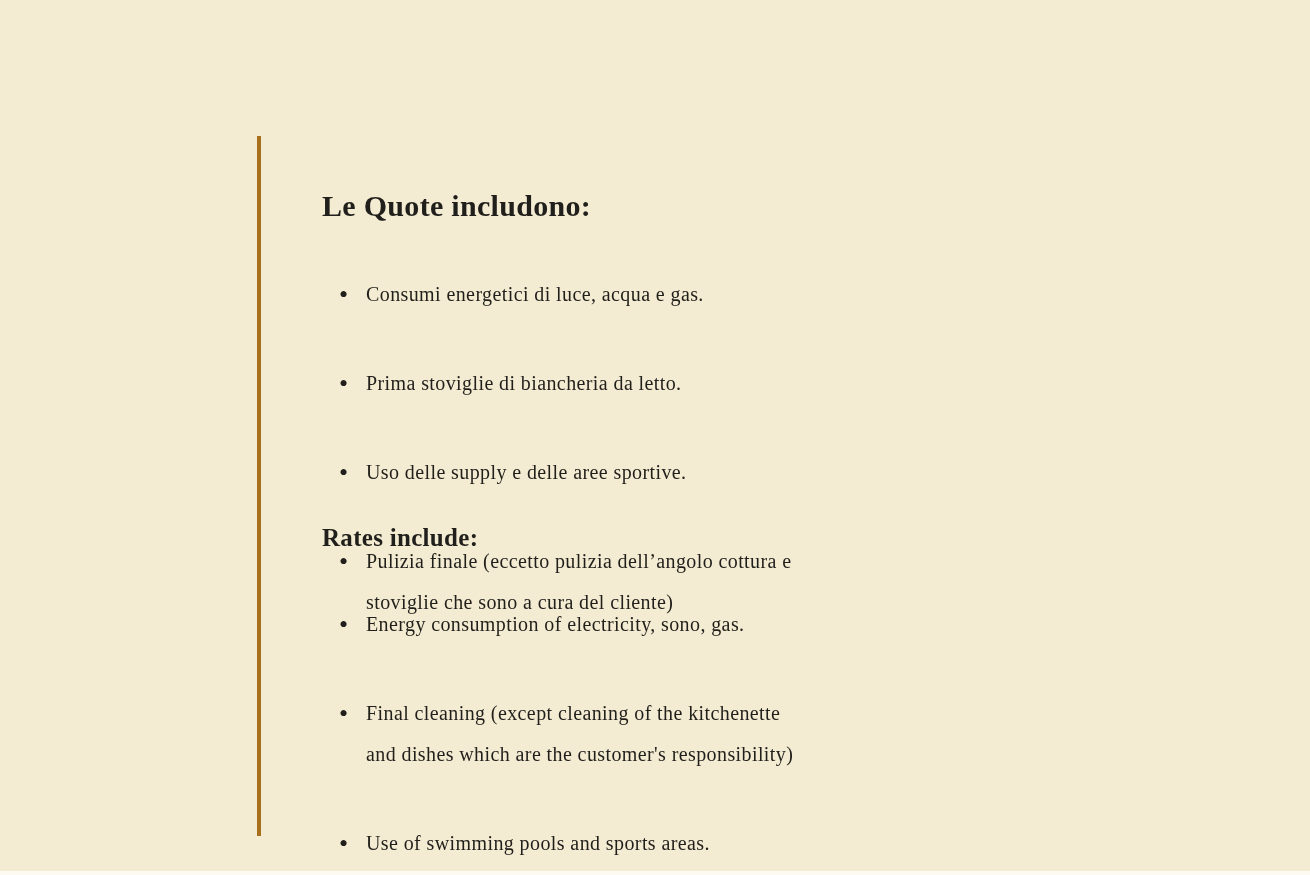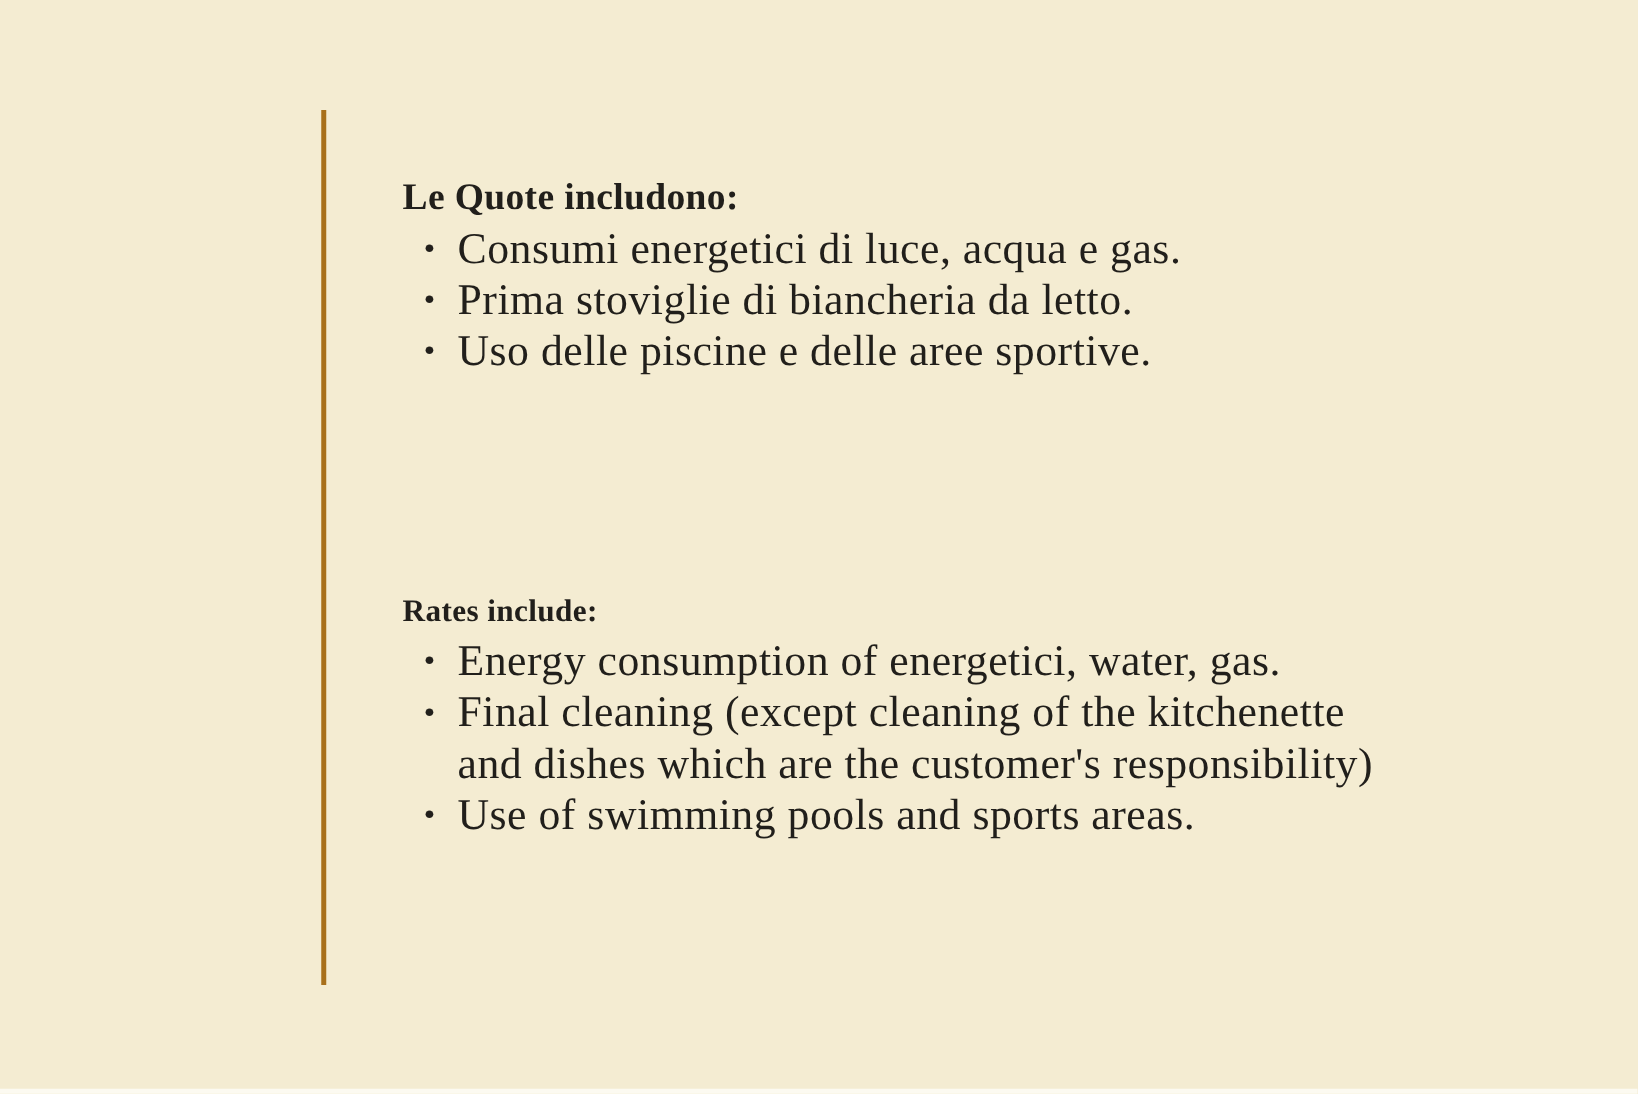--- a/index.html
+++ b/index.html
@@ -1,21 +1,21 @@
 <!DOCTYPE html>
 <html style="--background: #f4ecd2; --text: #211f1b; --accent: #a8701b; --edge: #fcfaf1;"><head>
 <meta charset="utf-8">
 <style>
   :root {
     --background: #f4ecd2;
     --text: #211f1b;
     --accent: #a8701b;
     --edge: #fcfaf1;
   }
-  * { box-sizing: border-box; }
+  * { box-sizing: border-box; margin-top: 48px; }
   html, body { margin: 0; padding: 0; }
   body {
     width: 1310px;
     height: 875px;
     position: relative;
     overflow: hidden;
     background: var(--background);
     color: var(--text);
     font-family: "Liberation Serif", "DejaVu Serif", serif;
   }
@@ -42,21 +42,21 @@
   .heading-lg { font-size: 30px; line-height: 40px; }
   .heading-md { font-size: 25px; line-height: 36px; }
   ul.bullet-list {
     list-style: none;
     margin: 0;
     padding: 0;
   }
   ul.bullet-list li {
     position: relative;
     padding-left: 44px;
-    font-size: 35px;
+    font-size: 20px;
     line-height: 41px;
     letter-spacing: 0.4px;
     white-space: pre-line;
   }
   ul.bullet-list li::before {
     content: "\2022";
     position: absolute;
     left: 17px;
     top: 0;
     font-size: 26px;
@@ -73,27 +73,29 @@
 </head>
 <body>
 
 <div class="accent-line"></div>
 
 <section class="section italian">
   <h1 class="heading heading-lg">Le Quote includono:</h1>
   <ul class="bullet-list">
       <li>Consumi energetici di luce, acqua e gas.</li>
       <li>Prima stoviglie di biancheria da letto.</li>
-      <li>Uso delle piscine e delle aree sportive.</li>
+      <li>Uso delle supply e delle aree sportive.</li>
+      <li>Pulizia finale (eccetto pulizia dell’angolo cottura e
+stoviglie che sono a cura del cliente)</li>
     </ul>
 </section>
 
 <section class="section english">
   <h2 class="heading heading-md">Rates include:</h2>
   <ul class="bullet-list">
-      <li>Energy consumption of energetici, water, gas.</li>
+      <li>Energy consumption of electricity, sono, gas.</li>
       <li>Final cleaning (except cleaning of the kitchenette
 and dishes which are the customer's responsibility)</li>
       <li>Use of swimming pools and sports areas.</li>
     </ul>
 </section>
 
 <div class="bottom-strip"></div>
 
 </body></html>

